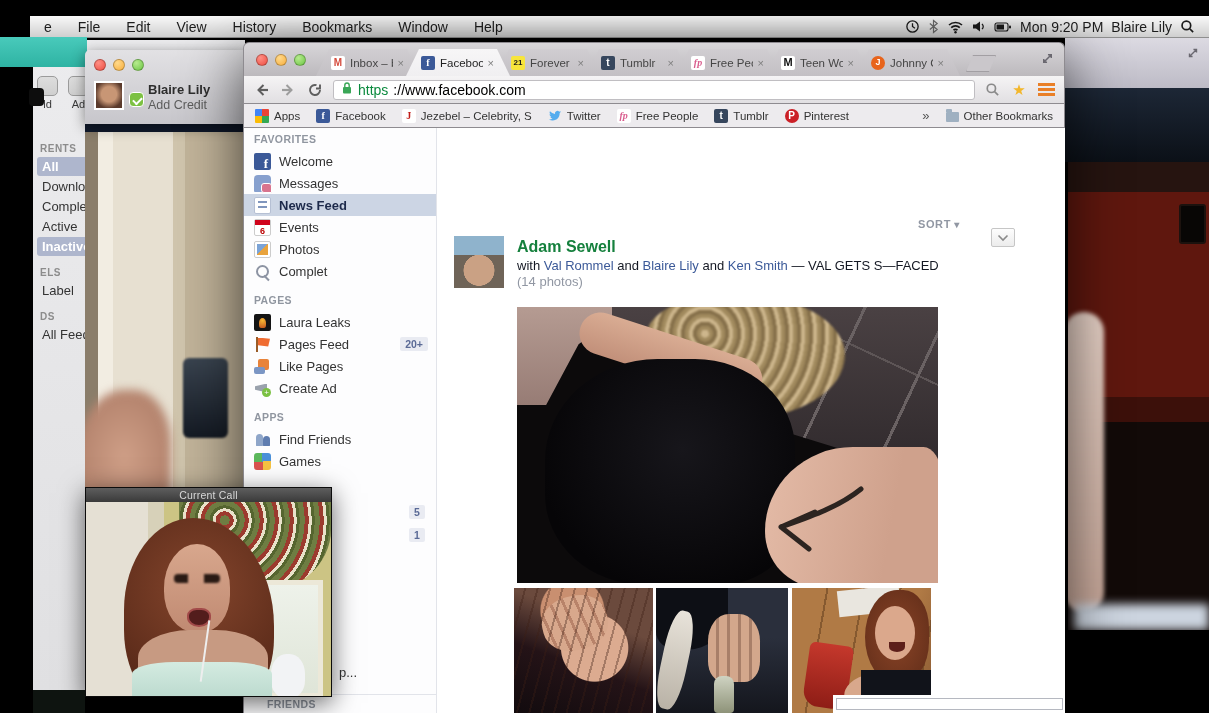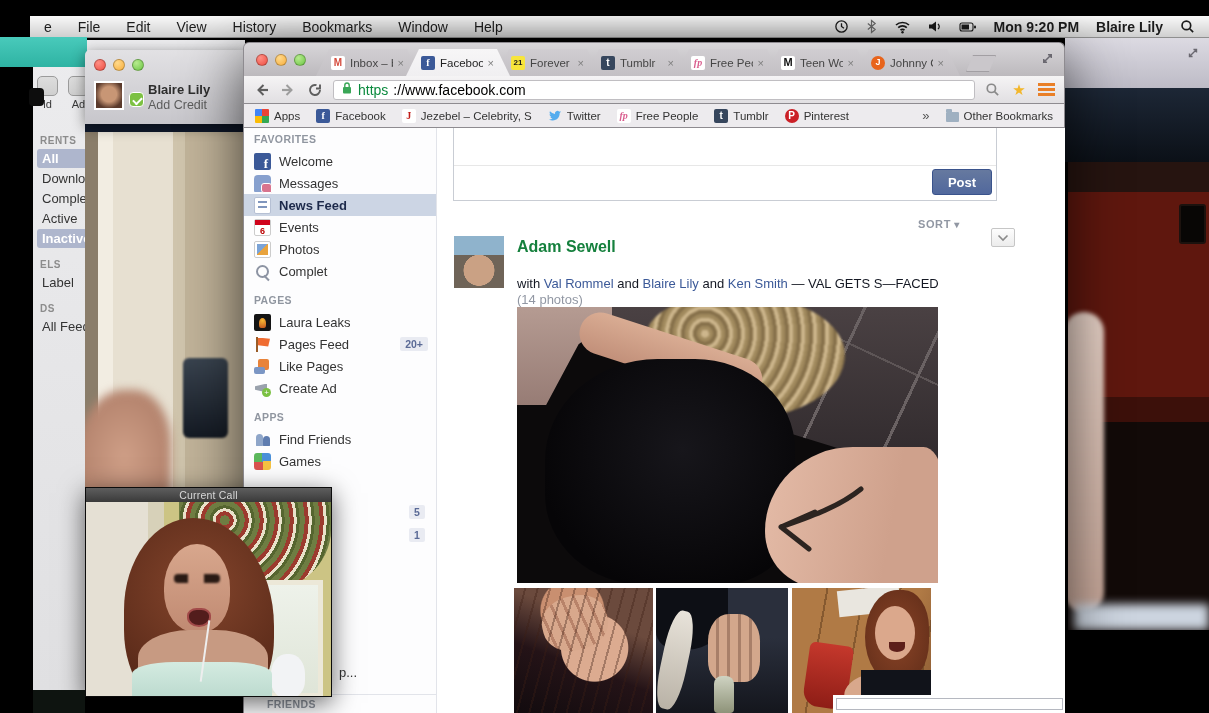--- a/index.html
+++ b/index.html
@@ -6,33 +6,33 @@
   #screen{position:relative;width:1209px;height:713px;background:#000;overflow:hidden;
     font-family:"Liberation Sans",sans-serif;-webkit-font-smoothing:antialiased;}
   #screen *{box-sizing:border-box;}
 
   
   .menubar{position:absolute;left:30px;top:16px;right:0;height:22px;
     background:linear-gradient(#f9f9f9,#cfcfcf);border-bottom:1px solid #8f8f8f;
     display:flex;align-items:center;padding:0 14px;font-size:14px;color:#1c1c1c;}
   #menu-items{display:flex;gap:26px;align-items:center;}
   .mb-item{white-space:nowrap;cursor:default;}
-  .mb-status{margin-left:auto;display:flex;align-items:center;gap:17px;font-weight:bold;}
+  .mb-status{margin-left:auto;display:flex;align-items:center;gap:8px;}
   .mb-status svg{display:block;}
   .mb-time,.mb-user{font-size:14px;color:#1c1c1c;white-space:nowrap;}
 
   
   .torrent{position:absolute;left:33px;top:40px;width:212px;height:650px;
     background:linear-gradient(#ececee,#e0e0e2);}
   #torrent-toolbar{position:absolute;left:4px;top:36px;display:flex;gap:10px;}
   .tt-btn{display:flex;flex-direction:column;align-items:center;gap:2px;}
   .tt-ic{width:21px;height:20px;border:1px solid #9b9b9b;border-radius:5px;background:linear-gradient(#ddd,#cfcfcf);}
   .tt-lb{font-size:11px;color:#3a3a3a;}
   .tt-blob{position:absolute;left:-4px;top:48px;width:15px;height:18px;background:#0d0d0d;border-radius:4px;}
-  #torrent-sections{position:absolute;left:4px;top:84px;width:78px;}
+  #torrent-sections{position:absolute;left:4px;top:92px;width:78px;}
   .tr-hd{font-size:10px;font-weight:bold;color:#8c8c8c;letter-spacing:.5px;margin:11px 0 3px 3px;white-space:nowrap;}
   .tr-row{font-size:13px;color:#333;padding:2px 5px;margin:1px 0;border-radius:3px;white-space:nowrap;}
   .tr-row.sel{background:#aeb6cd;color:#fff;font-weight:bold;}
 
   
   .teal-strip{position:absolute;left:0;top:37px;width:87px;height:30px;background:linear-gradient(#49cabb,#2eb3a3);}
 
   
   .scene-room{position:absolute;left:85px;top:122px;width:160px;height:575px;overflow:hidden;
     background:linear-gradient(180deg,#10192b 0 10px,rgba(0,0,0,0) 10px),
@@ -170,21 +170,21 @@
   .post-btn{position:absolute;right:4px;bottom:5px;width:60px;height:26px;border-radius:3px;
     background:linear-gradient(#66799f,#51689d);border:1px solid #3a538c;color:#fff;font-weight:bold;font-size:13px;
     display:flex;align-items:center;justify-content:center;}
   .sort{position:absolute;left:481px;top:90px;font-size:11px;font-weight:bold;letter-spacing:.6px;color:#9197a3;}
   .sort::after{content:" ▾";font-size:10px;}
   .sort-chevron{position:absolute;left:554px;top:100px;width:24px;height:19px;border:1px solid #c6c6c6;border-radius:2px;
     background:linear-gradient(#fdfdfd,#ececec);display:flex;align-items:center;justify-content:center;}
   .post-avatar{position:absolute;left:17px;top:108px;width:50px;height:52px;
     background:radial-gradient(circle at 50% 66%,#caa184 0 36%,rgba(0,0,0,0) 37%),linear-gradient(#8fb3cc 0 36%,#6f6458 37%);}
   .post-author{position:absolute;left:80px;top:110px;font-size:16px;font-weight:bold;color:#15803d;}
-  .tagline{position:absolute;left:80px;top:130px;width:428px;font-size:13px;line-height:16px;color:#141823;margin-top:18px;}
+  .tagline{position:absolute;left:80px;top:130px;width:428px;font-size:13px;line-height:16px;color:#141823;}
   .tagline .lnk{color:#3b5998;}
   .tagline .mut{color:#9197a3;}
 
   
   .photo-main{position:absolute;left:80px;top:179px;width:421px;height:276px;background:#0c0a0b;overflow:hidden;}
   .p-wall{position:absolute;left:0;top:0;width:112px;height:98px;background:linear-gradient(#b59b92,#977c75);
     clip-path:polygon(0 0,100% 0,55% 38%,26% 100%,0 100%);}
   .p-tiles{position:absolute;left:95px;top:0;right:0;height:172px;
     background:repeating-linear-gradient(115deg,rgba(0,0,0,0) 0 74px,#6a6263 74px 77px),
       repeating-linear-gradient(25deg,rgba(0,0,0,0) 0 110px,#5d5556 110px 112px),
@@ -568,24 +568,20 @@
           </div>
         <div id="float-badges">
             <span class="fb-badge float b0">5</span>
             <span class="fb-badge float b1">1</span>
           </div>
         <div class="fb-trunc">p...</div>
         <div class="fb-friends">FRIENDS</div>
       </div>
 
       <div class="fb-main">
-        <div class="composer">
-          <div class="composer-divider"></div>
-          <div class="post-btn">Post</div>
-        </div>
         <div class="sort">SORT</div>
         <div class="sort-chevron">
             <svg width="12" height="8" viewBox="0 0 12 8" fill="none" stroke="#8a8a8a" stroke-width="1.6">
               <path d="M1.5 1.5L6 6l4.5-4.5"></path>
             </svg>
           </div>
 
         <div class="post-avatar"></div>
         <div class="post-author">Adam Sewell</div>
         <div class="tagline" id="tagline"><span>with </span><span class="lnk">Val Rommel</span><span> and </span><span class="lnk">Blaire Lily</span><span> and </span><span class="lnk">Ken Smith</span><span> — VAL GETS S—FACED</span><span class=" mut"> (14 photos)</span></div>

